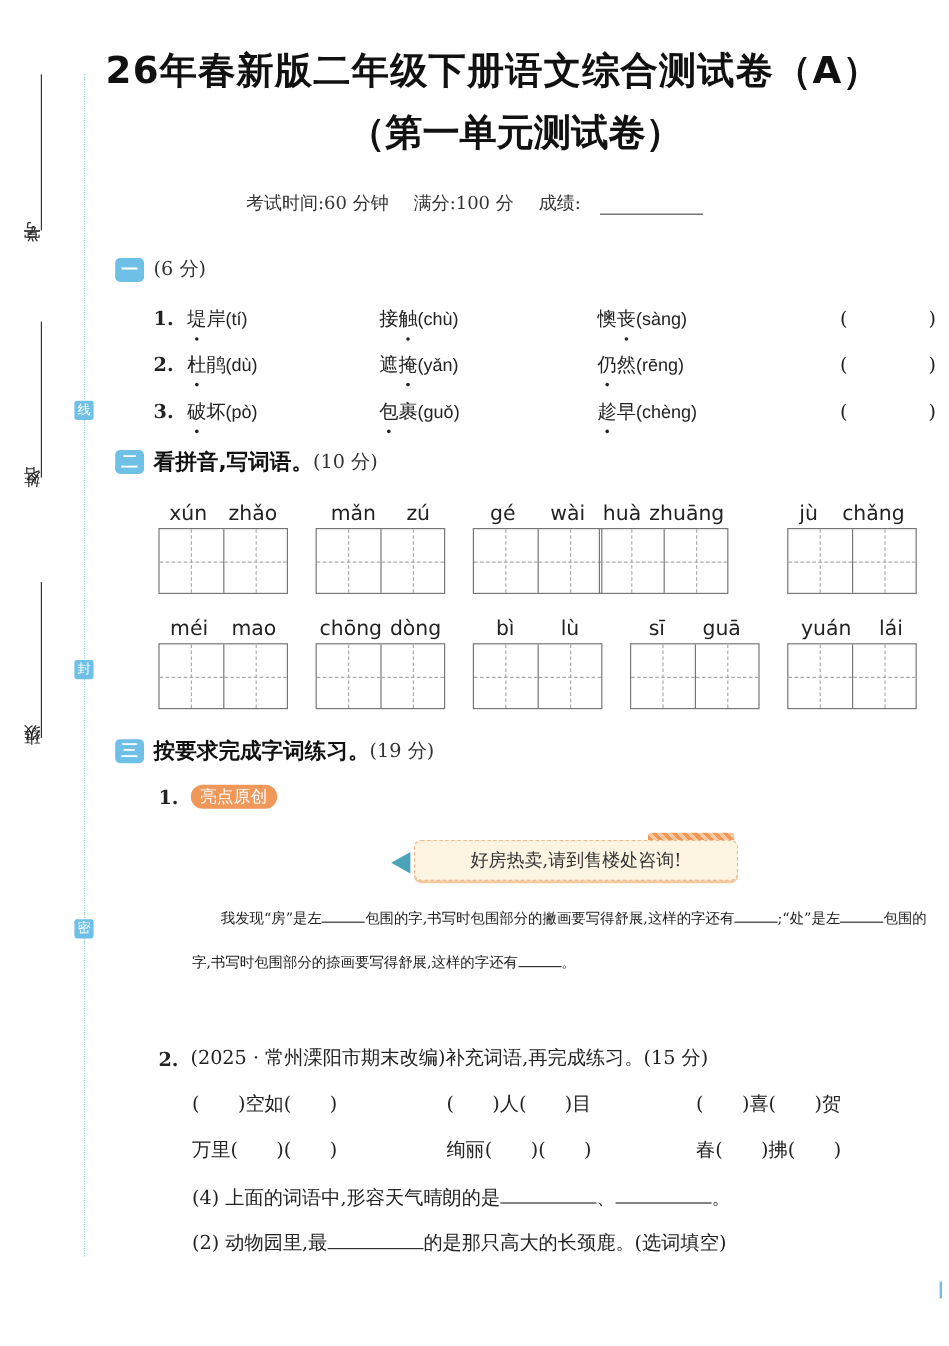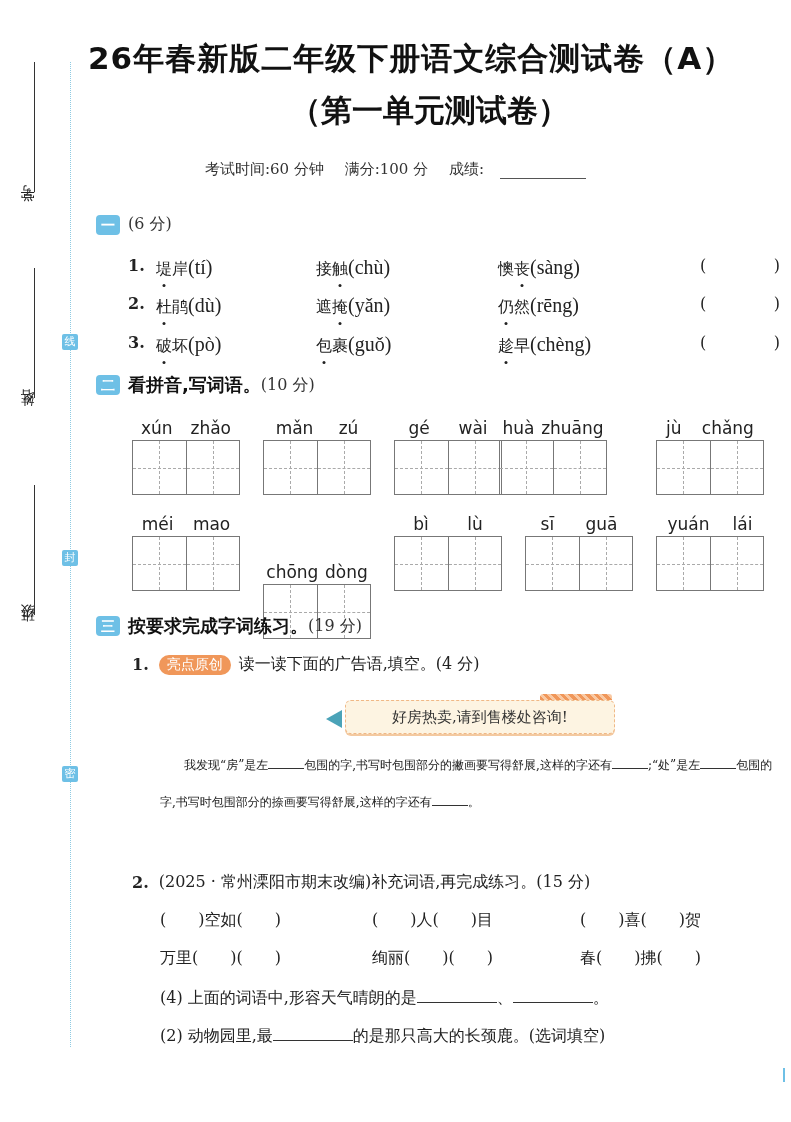--- a/index.html
+++ b/index.html
@@ -24,21 +24,21 @@
   
   .sec{position:absolute;left:96px;display:flex;align-items:center;}
   .sec-num{width:24px;height:20px;background:#6ec0e6;border-radius:4px;color:#fff;font-size:14px;line-height:20px;
            text-align:center;font-family:"DejaVu Sans",sans-serif;margin-right:8px;font-weight:bold;}
   .sec-text{font-size:18px;font-family:"DejaVu Sans",sans-serif;font-weight:bold;color:#111;}
   .sec-score{font-size:16px;font-family:"DejaVu Serif",serif;color:#333;font-weight:normal;}
   
   .q1row{position:absolute;left:128px;font-size:16px;display:flex;align-items:baseline;color:#222;}
   .q1row .num{width:28px;font-weight:bold;}
   .q1row .item{position:absolute;white-space:nowrap;}
-  .pinyin{font-family:Liberation Serif, serif;font-size:20px;}
+  .pinyin{font-family:Liberation Sans, sans-serif;font-size:15px;}
   .dotc{position:relative;display:inline-block;}
   .dotc::after{content:"";position:absolute;left:50%;bottom:-7px;width:3px;height:3px;background:#222;border-radius:50%;transform:translateX(-50%);}
   .paren{position:absolute;left:700px;width:80px;display:flex;justify-content:space-between;font-size:16px;}
   
   .word{position:absolute;width:108px;}
   .word .py{display:flex;justify-content:space-around;font-size:17px;color:#222;height:22px;
             font-family:"DejaVu Sans","Liberation Sans",sans-serif;}
   .grid{display:flex;border:1px solid #777;height:53px;}
   .cell{flex:1;position:relative;border-right:1px solid #777;}
   .cell:last-child{border-right:none;}
@@ -183,21 +183,21 @@
     <div class="word" style="left: 132px; top: 514px;">
       <div class="py">
         <span>méi</span>
         <span>mao</span>
       </div>
       <div class="grid">
         <div class="cell"></div>
         <div class="cell"></div>
       </div>
     </div>
-    <div class="word" style="left: 263px; top: 514px; margin-top: 48px;">
+    <div class="word" style="left: 263px; top: 514px;">
       <div class="py">
         <span>chōng</span>
         <span>dòng</span>
       </div>
       <div class="grid">
         <div class="cell"></div>
         <div class="cell"></div>
       </div>
     </div>
     <div class="word" style="left: 394px; top: 514px;">
@@ -234,21 +234,20 @@
 
 <div class="sec" style="top:614px">
   <div class="sec-num">三</div>
   <span class="sec-text">按要求完成字词练习。</span>
   <span class="sec-score">(19 分)</span>
 </div>
 
 <div class="sub" style="top:654px">
   <span class="num">1.</span>
   <span class="badge">亮点原创</span>
-  <span>读一读下面的广告语,填空。(4 分)</span>
 </div>
 
 <div class="ad-stripe"></div>
 <div class="ad-icon"></div>
 <div class="ad">好房热卖,请到售楼处咨询!</div>
 
 <div class="para" style="top:747px"><span>我发现“房”是左</span><span class="bl"></span><span>包围的字,书写时包围部分的撇画要写得舒展,这样的字还有</span><span class="bl"></span><span>;“处”是左</span><span class="bl"></span><span>包围的字,书写时包围部分的捺画要写得舒展,这样的字还有</span><span class="bl"></span><span>。</span></div>
 
 <div class="sub" style="top:872px">
   <span class="num">2.</span>

